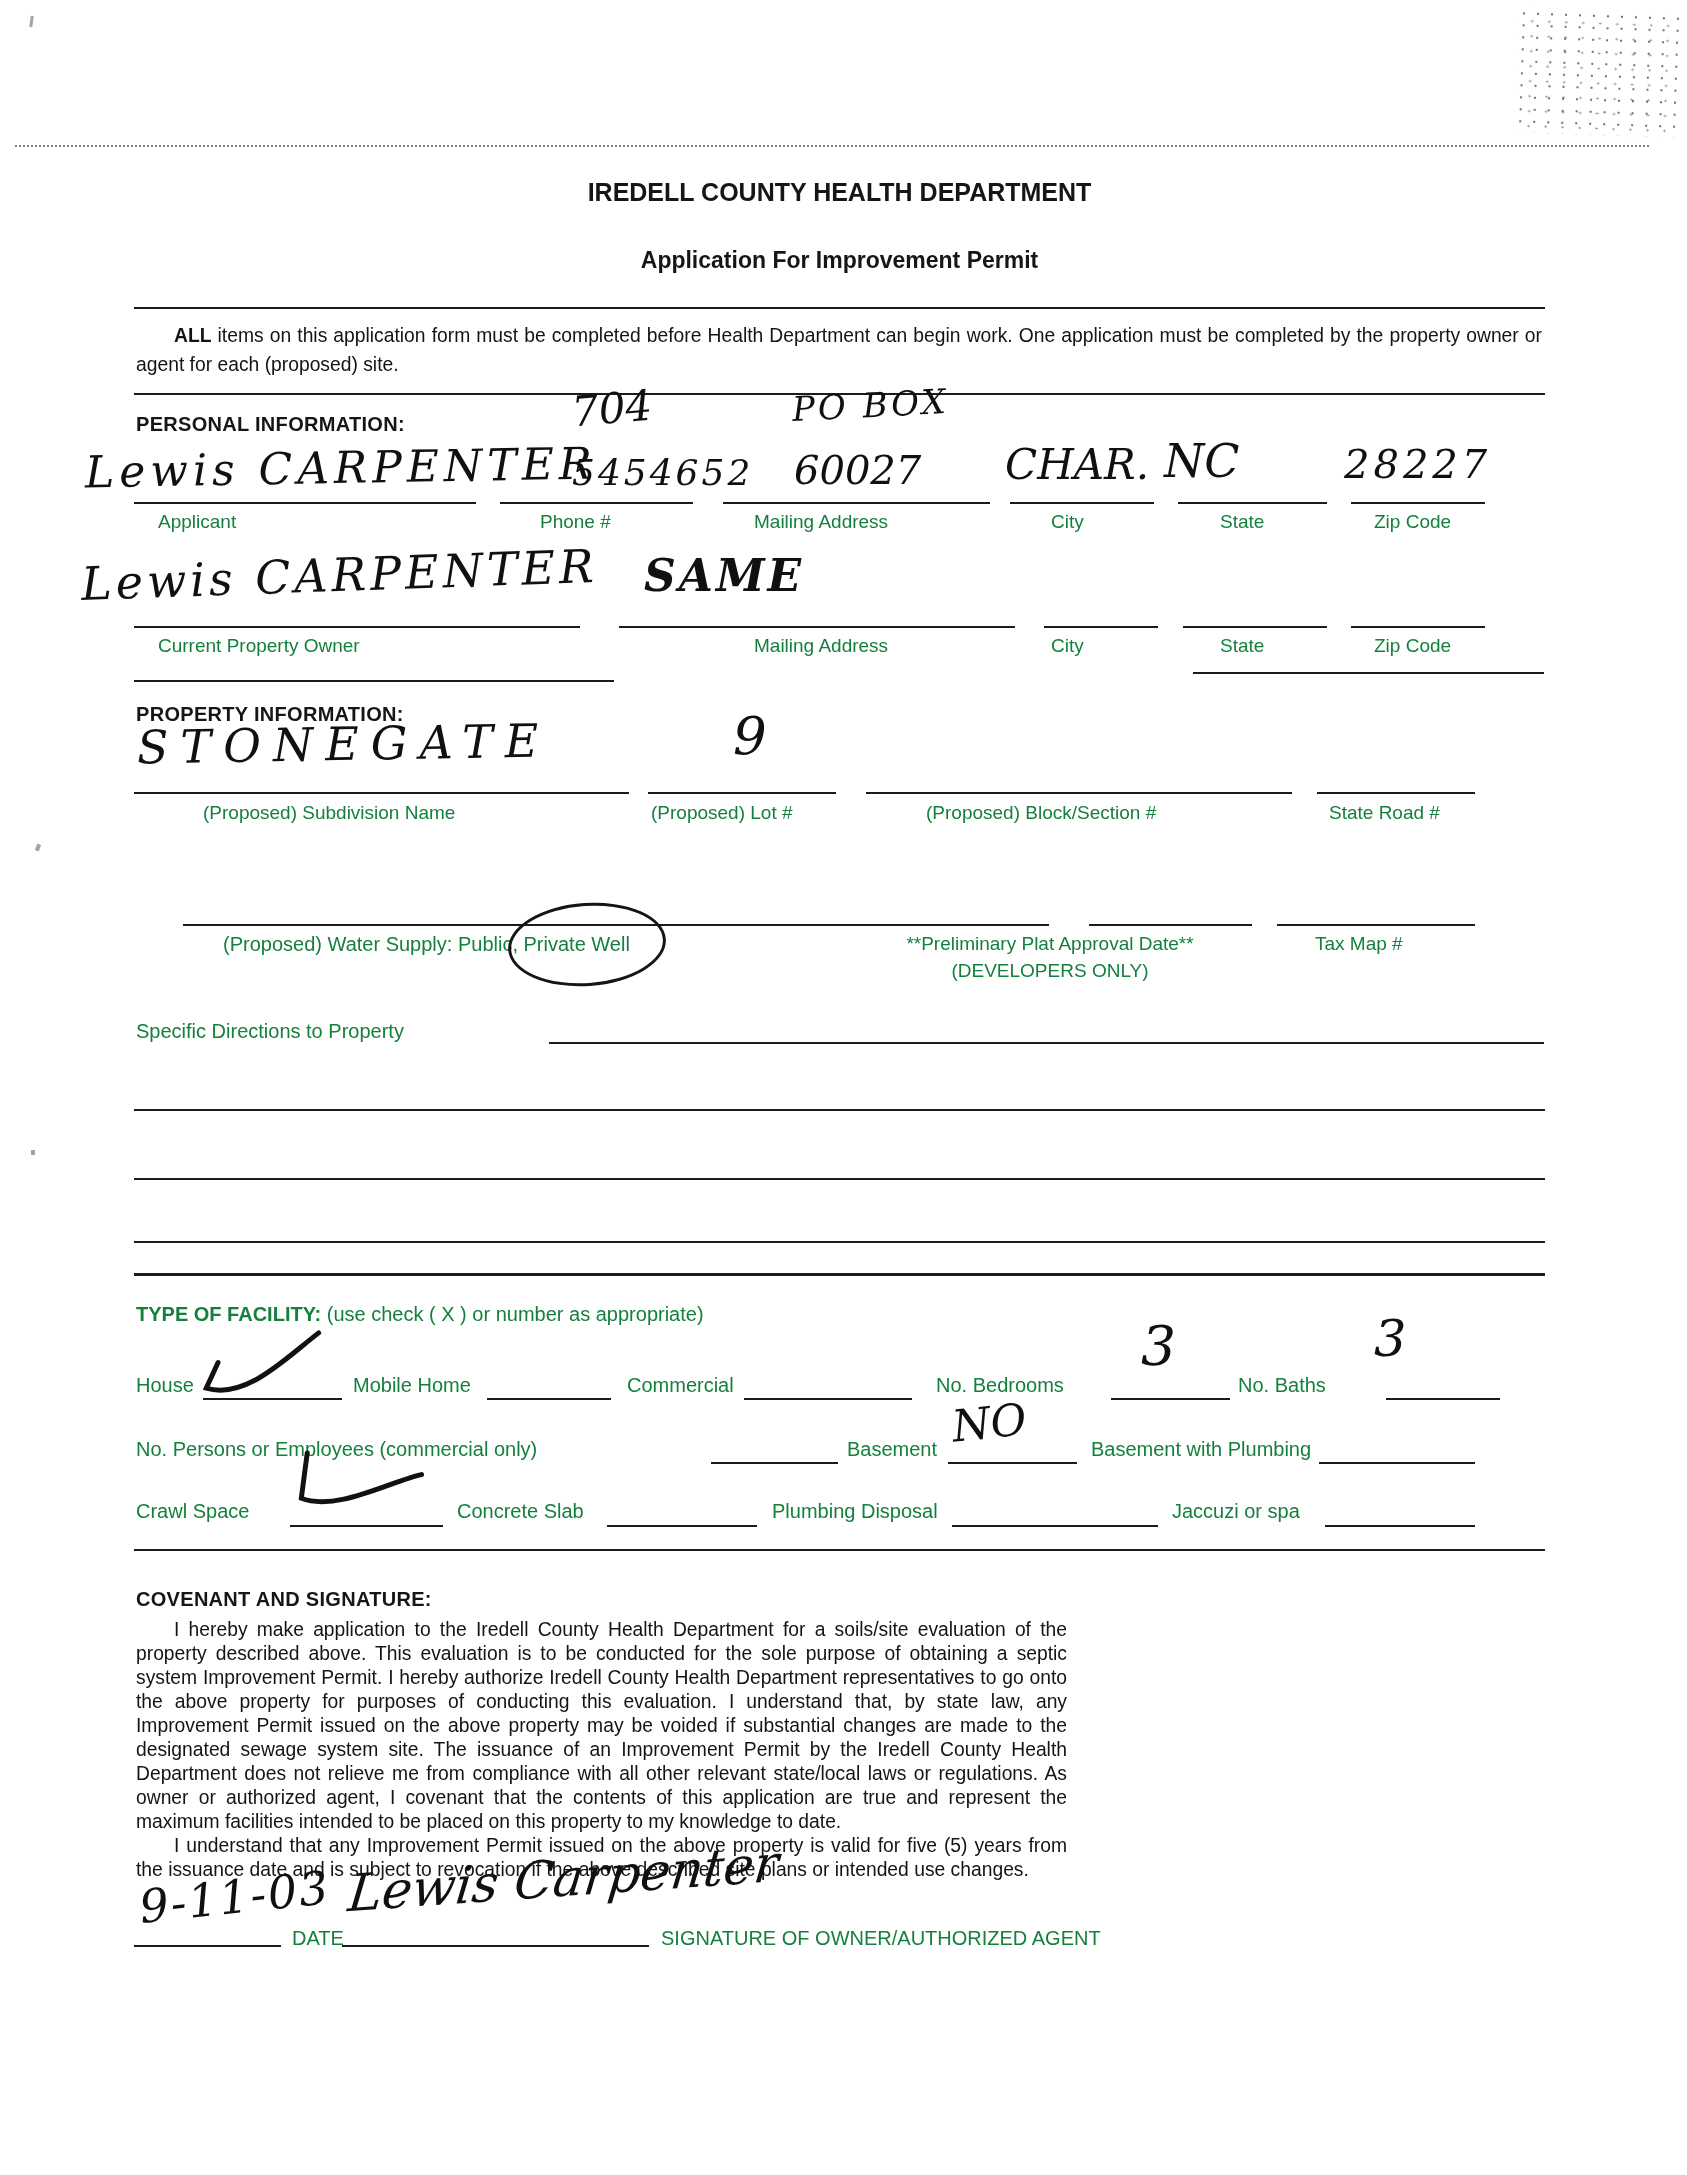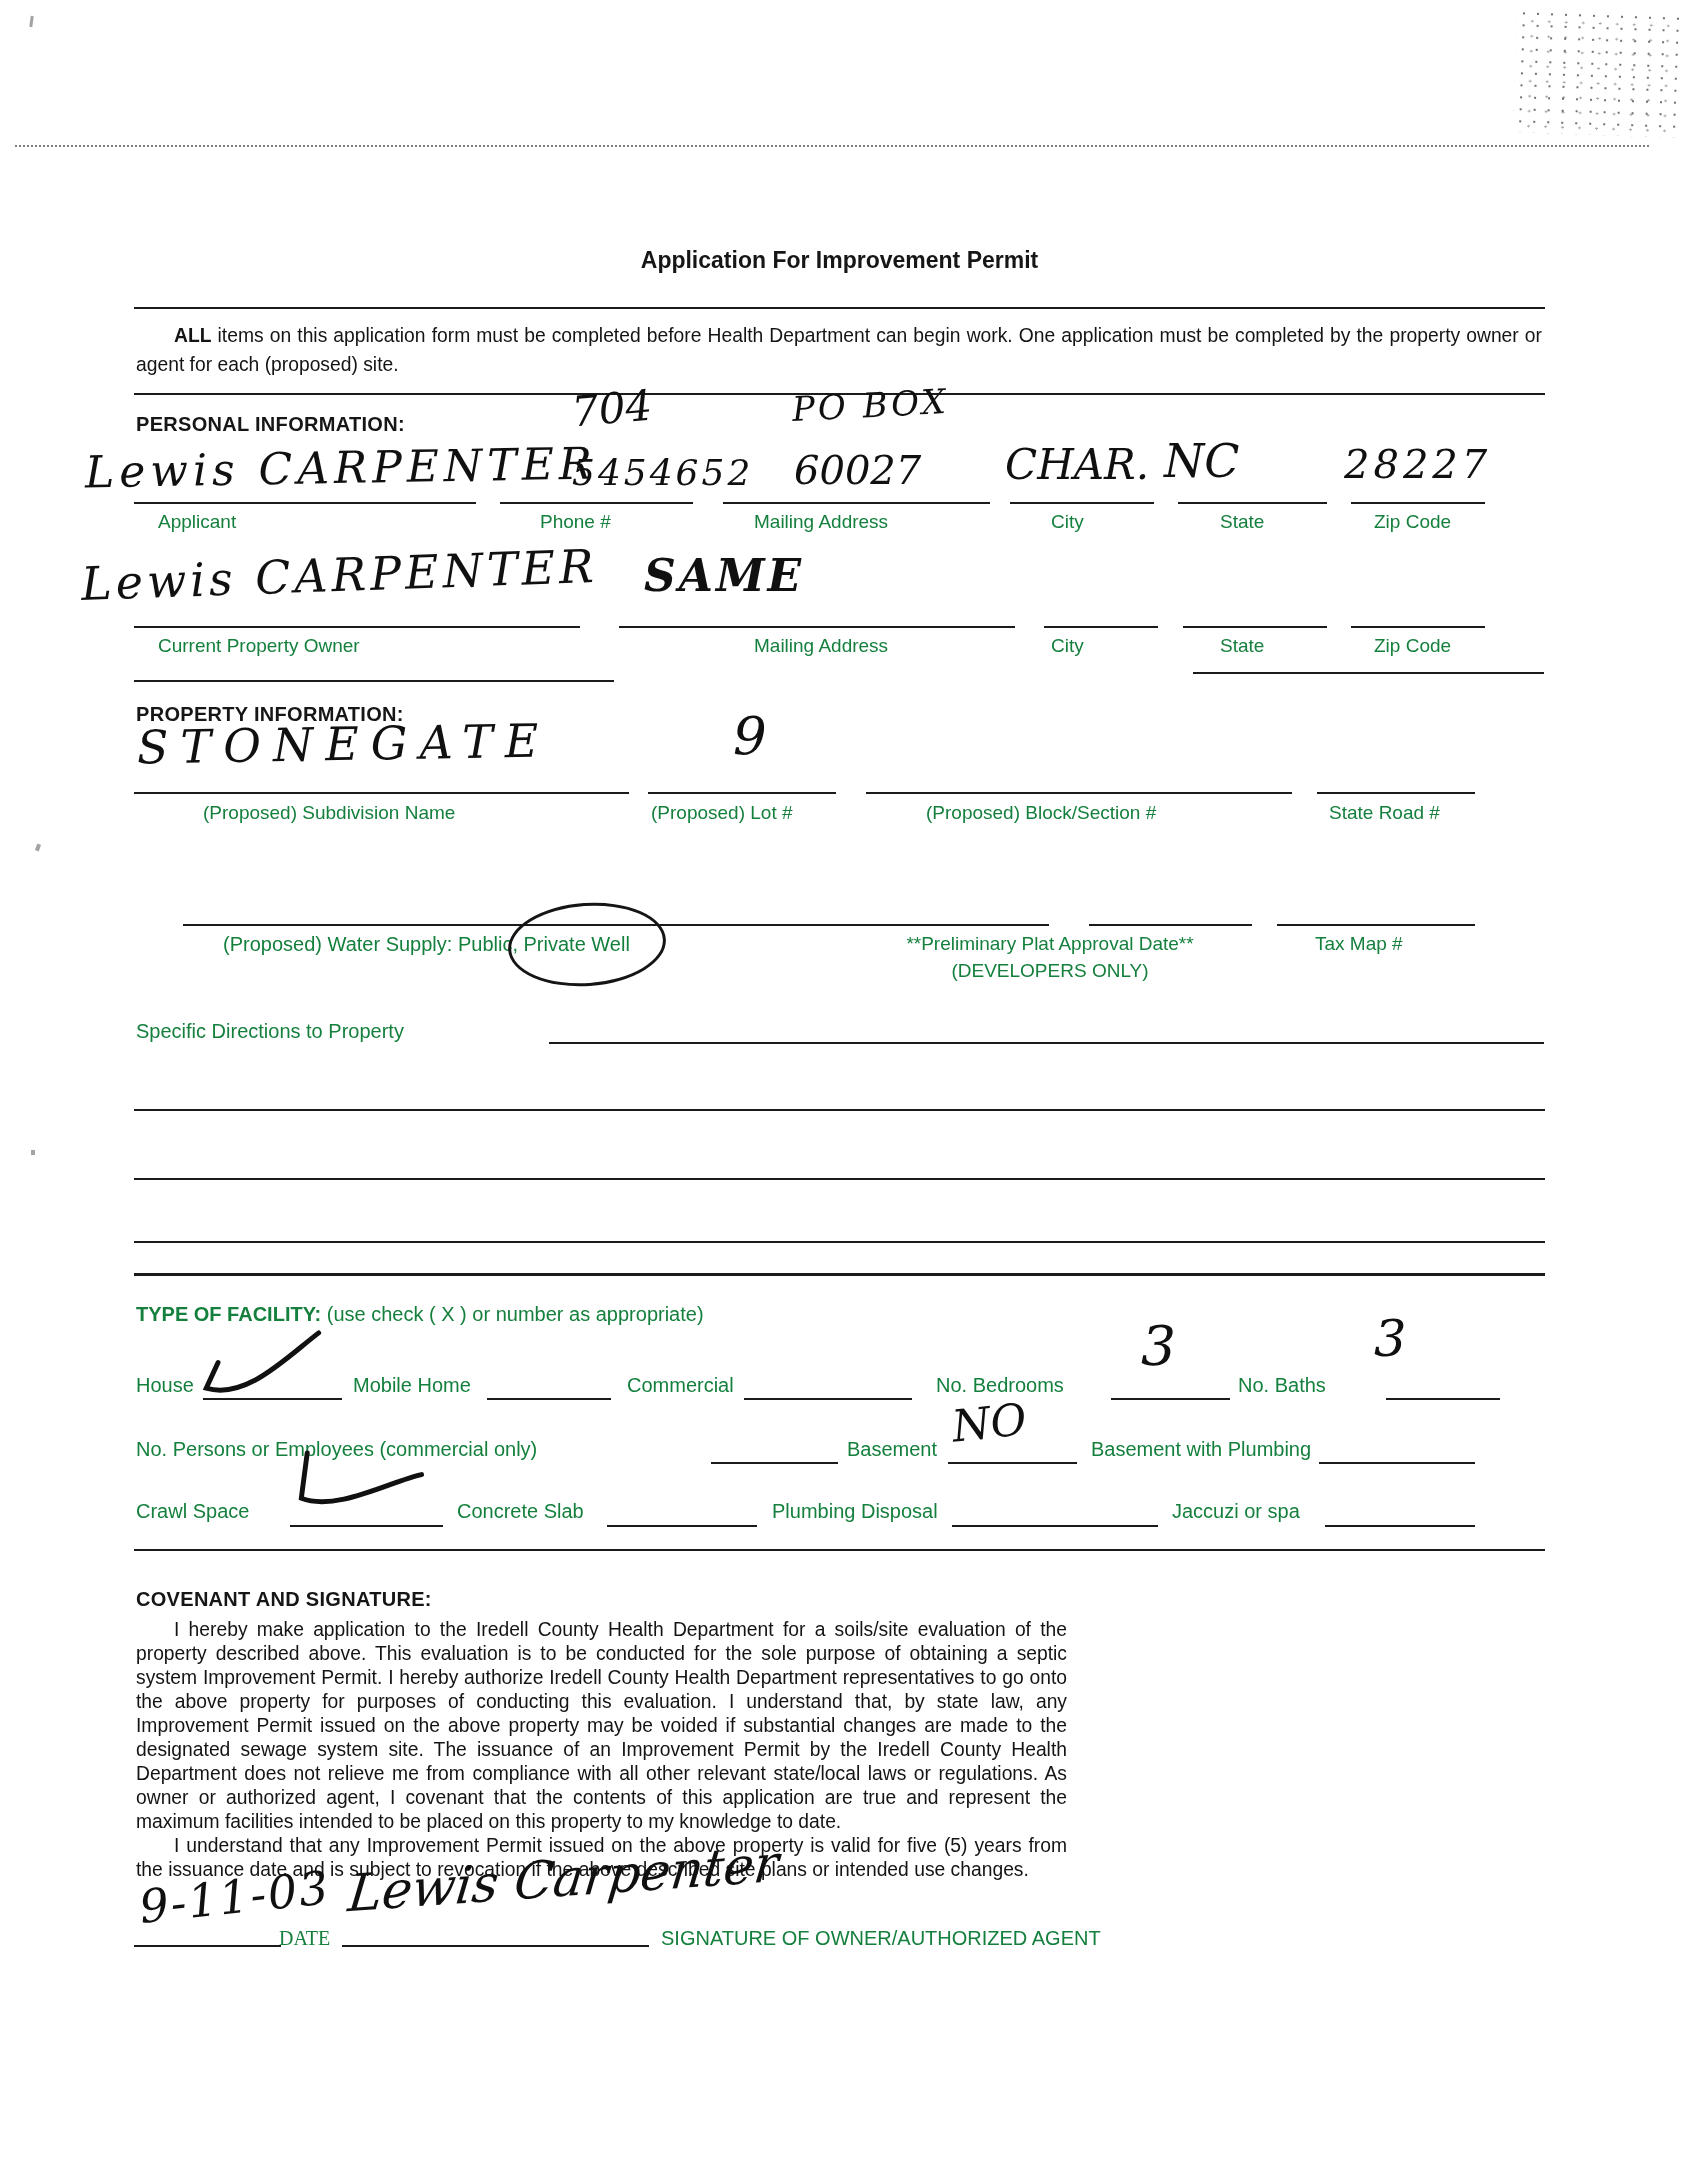--- a/index.html
+++ b/index.html
@@ -26,20 +26,21 @@
 <body>
 
 <div class="page">
 
   <div class="mark" style="left:30px;top:16px;width:3px;height:11px;transform:rotate(8deg);"></div>
   <div class="mark" style="left:36px;top:844px;width:4px;height:7px;transform:rotate(20deg);"></div>
   <div class="mark" style="left:31px;top:1150px;width:4px;height:5px;"></div>
   <div class="dotline"></div>
   <div class="speckle"></div>
 
+  <div class="hdr" style="top:178px;font-size:25px;">IREDELL COUNTY HEALTH DEPARTMENT</div>
   <div class="hdr" style="top:247px;font-size:23px;">Application For Improvement Permit</div>
 
   <div class="hl" style="left:134px;top:307px;width:1411px;"></div>
 
   <div class="body-txt" style="left:136px;top:321px;width:1406px;text-indent:38px;line-height:29px;"><b>ALL</b><span> items on this application form must be completed before Health Department can begin work. One application must be completed by the property owner or agent for each (proposed) site.</span></div>
 
   <div class="hl" style="left:134px;top:393px;width:1411px;"></div>
 
   <div class="sec" style="left:136px;top:413px;">PERSONAL INFORMATION:</div>
   <div class="hw" style="left:572px;top:388px;font-size:42px;transform:rotate(-5deg);">704</div>
@@ -155,19 +156,19 @@
   <div class="hl" style="left:1325px;top:1525px;width:150px;"></div>
 
   <div class="hl" style="left:134px;top:1549px;width:1411px;"></div>
 
   <div class="sec" style="left:136px;top:1548px;margin-top:40px;">COVENANT AND SIGNATURE:</div>
   <div class="body-txt" style="left:136px;top:1618px;width:931px;text-indent:38px;">I hereby make application to the Iredell County Health Department for a soils/site evaluation of the property described above. This evaluation is to be conducted for the sole purpose of obtaining a septic system Improvement Permit. I hereby authorize Iredell County Health Department representatives to go onto the above property for purposes of conducting this evaluation. I understand that, by state law, any Improvement Permit issued on the above property may be voided if substantial changes are made to the designated sewage system site. The issuance of an Improvement Permit by the Iredell County Health Department does not relieve me from compliance with all other relevant state/local laws or regulations. As owner or authorized agent, I covenant that the contents of this application are true and represent the maximum facilities intended to be placed on this property to my knowledge to date.</div>
   <div class="body-txt" style="left:136px;top:1834px;width:931px;text-indent:38px;">I understand that any Improvement Permit issued on the above property is valid for five (5) years from the issuance date and is subject to revocation if the above described site plans or intended use changes.</div>
 
   <div class="hw" style="left:139px;top:1874px;font-size:46px;letter-spacing:2px;transform:rotate(-6deg);">9-11-03</div>
   <div class="hl" style="left:134px;top:1945px;width:147px;"></div>
-  <div class="lbl" style="left:279px;top:1927px;font-size:20px;font-family:Liberation Serif, serif;">DATE</div>
+  <div class="lbl" style="left:292px;top:1927px;font-size:20px;">DATE</div>
   <div class="hw" style="left:348px;top:1853px;font-size:51px;transform:rotate(-4deg) skewX(-10deg);">Lewis Carpenter</div>
   <div class="hl" style="left:342px;top:1945px;width:307px;"></div>
   <div class="lbl" style="left:661px;top:1927px;font-size:20px;">SIGNATURE OF OWNER/AUTHORIZED AGENT</div>
 
 </div>
 
 
 </body></html>

